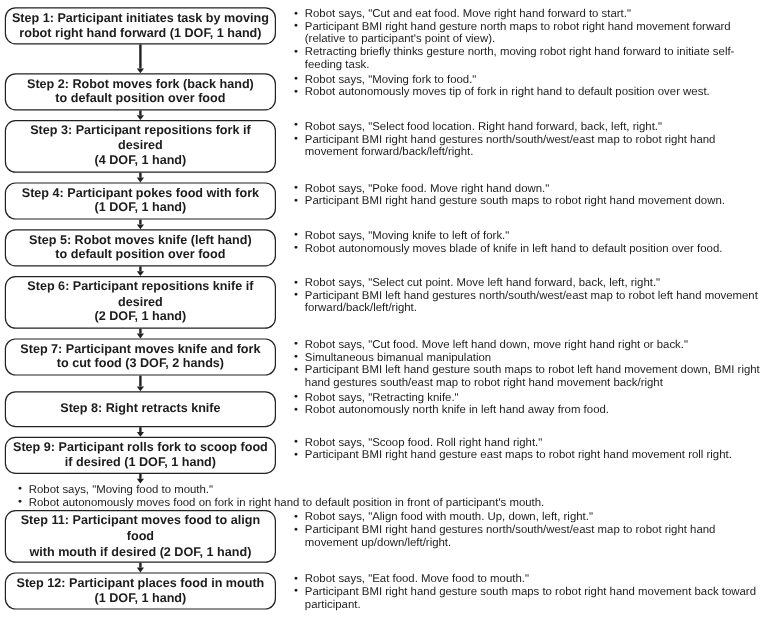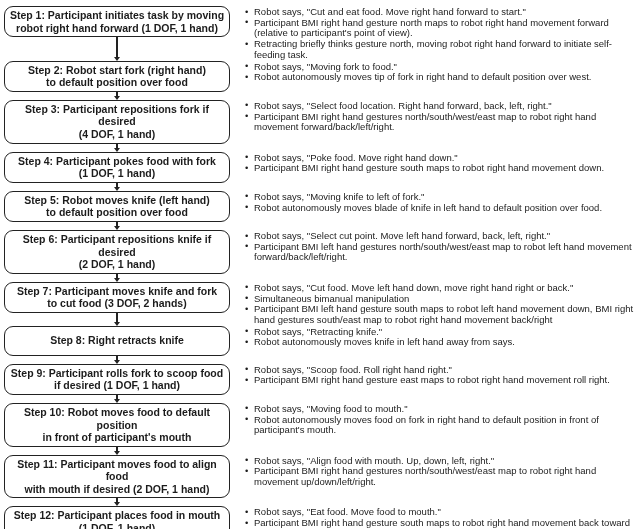--- a/index.html
+++ b/index.html
@@ -81,21 +81,21 @@
       <ul class="bullets">
           <li class="bullet">Robot says, "Cut and eat food. Move right hand forward to start."</li>
           <li class="bullet">Participant BMI right hand gesture north maps to robot right hand movement forward (relative to participant's point of view).</li>
           <li class="bullet">Retracting briefly thinks gesture north, moving robot right hand forward to initiate self-feeding task.</li>
         </ul>
     </div>
   </div>
 
   <div class="row">
     <div class="left">
-      <div class="box">Step 2: Robot start fork (right hand)
+      <div class="box">Step 2: Robot moves fork (back hand)
 to default position over food</div>
       <div class="arrow">
         <span class="line"></span>
         <span class="head"></span>
       </div>
     </div>
     <div class="right">
       <ul class="bullets">
           <li class="bullet">Robot says, "Moving fork to food."</li>
           <li class="bullet">Robot autonomously moves tip of fork in right hand to default position over west.</li>
@@ -193,21 +193,21 @@
     <div class="left">
       <div class="box">Step 8: Right retracts knife</div>
       <div class="arrow">
         <span class="line"></span>
         <span class="head"></span>
       </div>
     </div>
     <div class="right">
       <ul class="bullets">
           <li class="bullet">Robot says, "Retracting knife."</li>
-          <li class="bullet">Robot autonomously moves knife in left hand away from says.</li>
+          <li class="bullet">Robot autonomously north knife in left hand away from food.</li>
         </ul>
     </div>
   </div>
 
   <div class="row">
     <div class="left">
       <div class="box">Step 9: Participant rolls fork to scoop food
 if desired (1 DOF, 1 hand)</div>
       <div class="arrow">
         <span class="line"></span>
@@ -216,28 +216,20 @@
     </div>
     <div class="right">
       <ul class="bullets">
           <li class="bullet">Robot says, "Scoop food. Roll right hand right."</li>
           <li class="bullet">Participant BMI right hand gesture east maps to robot right hand movement roll right.</li>
         </ul>
     </div>
   </div>
 
   <div class="row">
-    <div class="left">
-      <div class="box">Step 10: Robot moves food to default position
-in front of participant's mouth</div>
-      <div class="arrow">
-        <span class="line"></span>
-        <span class="head"></span>
-      </div>
-    </div>
     <div class="right">
       <ul class="bullets">
           <li class="bullet">Robot says, "Moving food to mouth."</li>
           <li class="bullet">Robot autonomously moves food on fork in right hand to default position in front of participant's mouth.</li>
         </ul>
     </div>
   </div>
 
   <div class="row">
     <div class="left">

